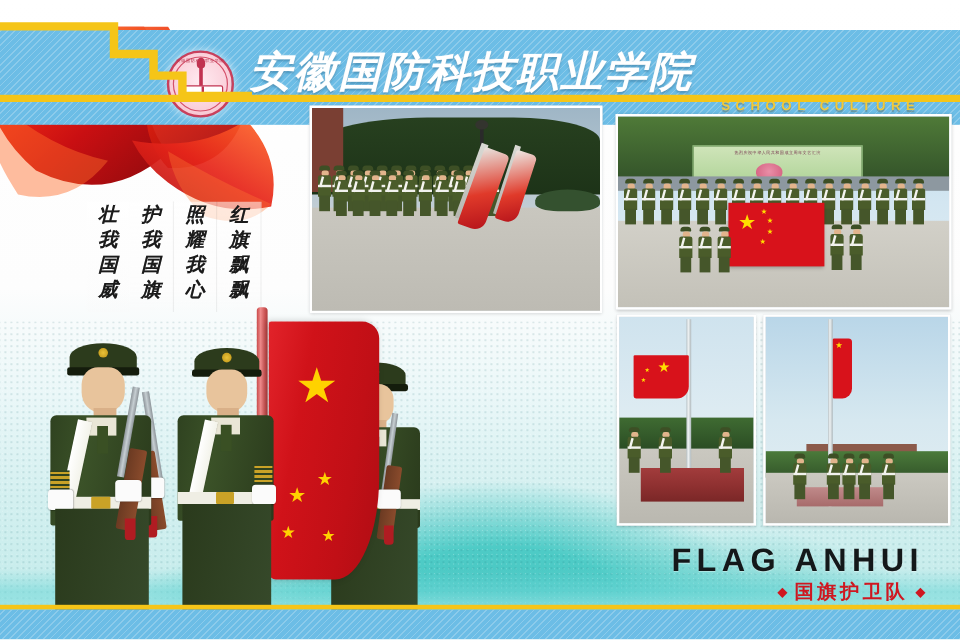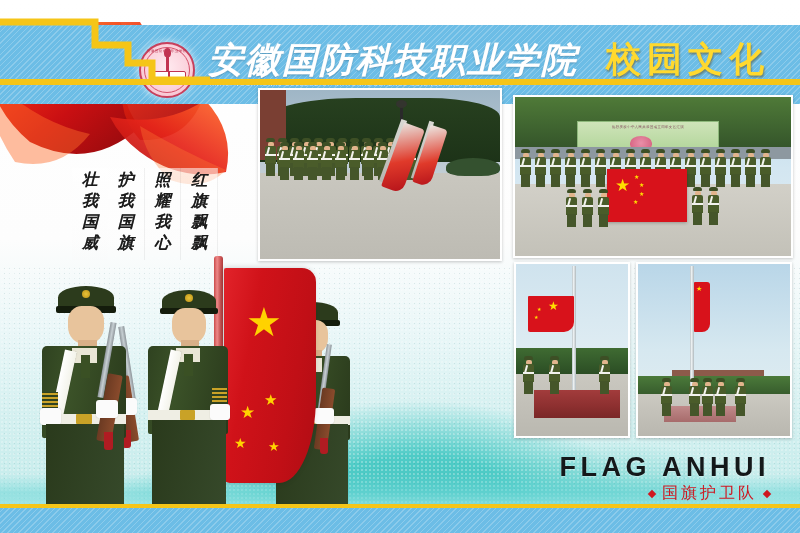--- a/index.html
+++ b/index.html
@@ -179,21 +179,21 @@
     position:absolute;right:30px;top:452px;
     font-size:27px;font-weight:bold;letter-spacing:4.5px;color:#14181a;
     font-family:"Liberation Sans",sans-serif;white-space:nowrap;
     text-shadow:0 1px 0 rgba(255,255,255,.35);
   }
   .flagguard-cn{
     position:absolute;right:30px;top:483px;
     display:flex;align-items:center;gap:7px;white-space:nowrap;
   }
   .flagguard-cn .txt{
-    font-family:"Liberation Serif",serif;font-weight:normal;
+    font-family:"Liberation Serif",serif;font-weight:bold;
     font-size:16px;letter-spacing:3px;color:#cf1720;
   }
   .dia{width:6px;height:6px;background:#cf1720;transform:rotate(45deg);}
 
   
   .bot-yellow{position:absolute;left:0;bottom:25px;width:800px;height:4px;background:#f5c518;}
   .bot-blue{position:absolute;left:0;bottom:0;width:800px;height:25px;background:#6cbde6;overflow:hidden;}
   .bot-blue .stripes{position:absolute;inset:0;
     background-image:repeating-linear-gradient(-45deg,
       rgba(255,255,255,.22) 0px, rgba(255,255,255,.22) 1px,
@@ -242,21 +242,21 @@
       <div class="logo-inner"></div>
       <div class="logo-arc-top">安徽国防科技职业学院</div>
       <div class="logo-flame"></div>
       <div class="logo-torch"></div>
       <div class="logo-book"></div>
     </div>
 
     <div class="uni-name">安徽国防科技职业学院</div>
     <div class="uni-en">ANHUI VOCATIONAL COLLEGE OF NATIONAL DEFENSE SCIENCE AND TECHNOLOGY</div>
 
-    <div class="culture-cn">校园文化</div>
+    <div class="culture-en">SCHOOL CULTURE</div>
   </div>
   <div class="header-yellowbar"></div>
 
   <svg class="stepline" viewBox="0 0 210 120">
     <polyline points="0,22 95,22 95,45 128,45 128,63 152,63 152,80 210,80" fill="none" stroke="#f5c518" stroke-width="7"></polyline>
   </svg>
 
   <div class="calli">
     <div class="calli-col">
       <div class="calli-ch">红</div>

